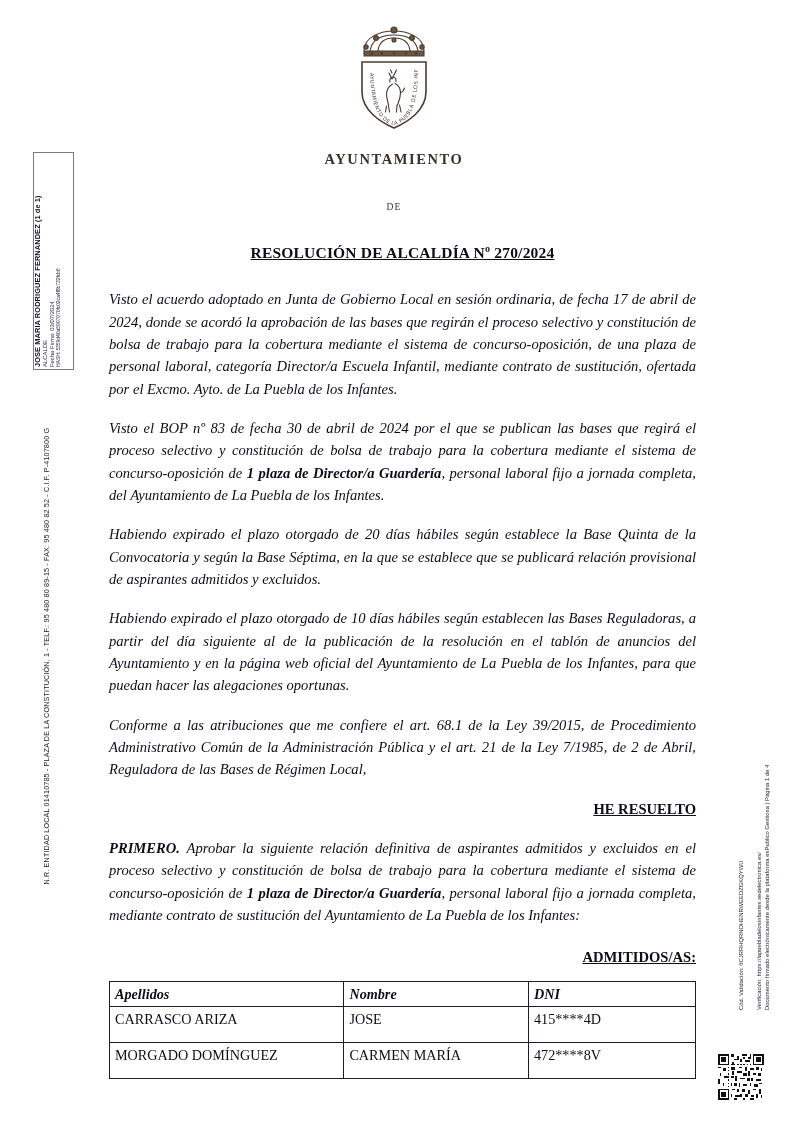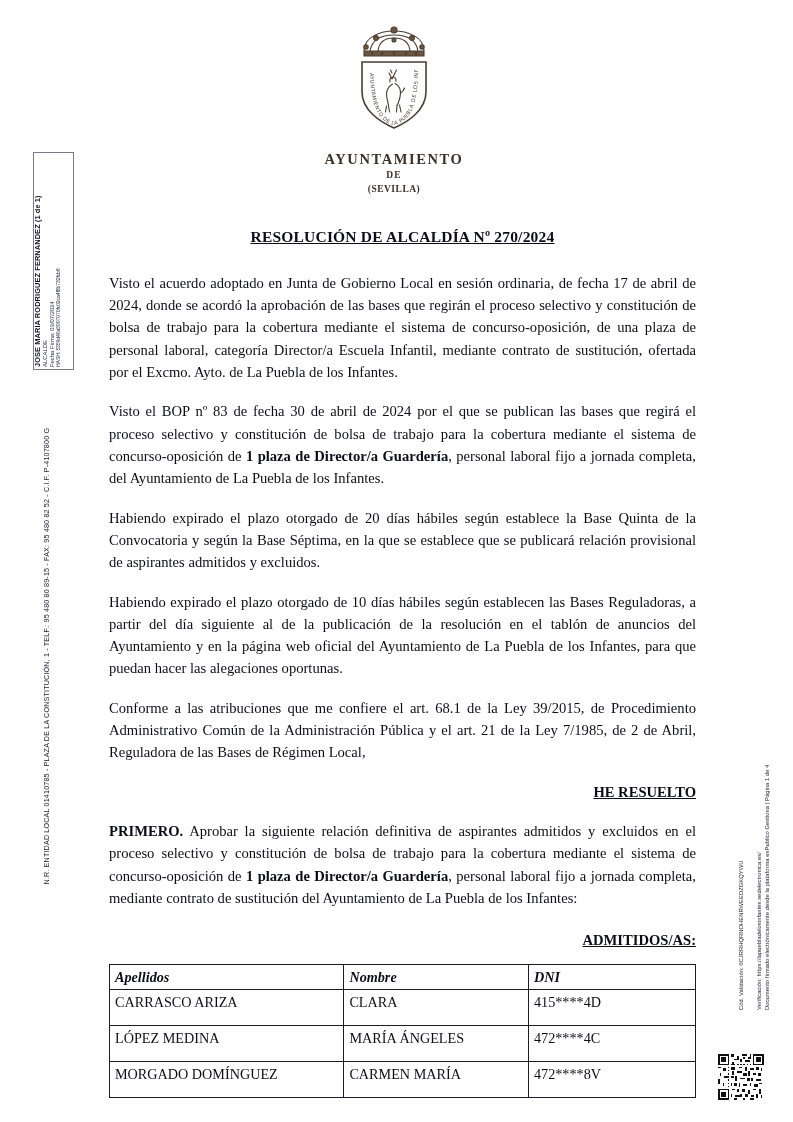--- a/index.html
+++ b/index.html
@@ -139,24 +139,25 @@
     font-size: 14.5px;
     font-weight: bold;
     letter-spacing: 1.6px;
     color: #3b3128;
     line-height: 1.25;
     margin-top: 20px;
   }
   #org-name-de {
     font-family: "Liberation Serif", serif;
     font-size: 9.5px;
-    font-weight: bold;
+    font-weight: normal;
     letter-spacing: 1.1px;
     color: #3b3128;
     line-height: 1.5;
+    margin-top: 32px;
   }
   #org-name-2 {
     font-family: "Liberation Serif", serif;
     font-size: 15.5px;
     font-weight: bold;
     letter-spacing: 0.8px;
     color: #3b3128;
     line-height: 1.25;
   }
   #org-province {
@@ -181,20 +182,21 @@
     text-decoration: underline;
     letter-spacing: 0.2px;
     margin-bottom: 26px;
   }
   .para {
     font-size: 14.6px;
     line-height: 1.53;
     text-align: justify;
     margin: 0 0 17px 0;
     text-indent: 0;
+    font-style: italic;
   }
   .para b { font-weight: bold; margin-top: 48px; }
   .centered-bold {
     text-align: right;
     font-size: 14.6px;
     font-weight: bold;
     margin: 17px 0 17px 0;
     line-height: 1.53;
     text-decoration: underline;
   }
@@ -395,21 +397,20 @@
         <path d="M42 56 c-1 -3 1 -5 3 -5 c2 0 3.5 2 3 4.5"></path>
         <path d="M44.5 58 c-3 2 -6 5 -6 10 c0 5 2 9 2 12"></path>
         <path d="M47 57.5 c3 1.5 5.5 5 5.5 9.5 c0 5 -2 9 -3 12"></path>
         <path d="M38.5 80 l-1 6 m3 -6 l1 6"></path>
         <path d="M51.5 79 l1.5 7 m-4 -7 l-0.5 7"></path>
         <path d="M52.5 67 c2 -1 3.5 -3 4 -5"></path>
       </g>
     </svg>
     <div id="org-name-1">AYUNTAMIENTO</div>
     <div id="org-name-de">DE</div>
-    <div id="org-province">(SEVILLA)</div>
   </div>
 
   <div id="doc-body">
 
     <div id="doc-title">RESOLUCIÓN DE ALCALDÍA Nº 270/2024</div>
 
     <p class="para">Visto el acuerdo adoptado en Junta de Gobierno Local en sesión ordinaria, de fecha 17 de abril de 2024, donde se acordó la aprobación de las bases que regirán el proceso selectivo y constitución de bolsa de trabajo para la cobertura mediante el sistema de concurso-oposición, de una plaza de personal laboral, categoría Director/a Escuela Infantil, mediante contrato de sustitución, ofertada por el Excmo. Ayto. de La Puebla de los Infantes.</p>
 
     <p class="para"><span>Visto el BOP nº 83 de fecha 30 de abril de 2024 por el que se publican las bases que regirá el proceso selectivo y constitución de bolsa de trabajo para la cobertura mediante el sistema de concurso-oposición de </span><b>1 plaza de Director/a Guardería</b><span>, personal laboral fijo a jornada completa, del Ayuntamiento de La Puebla de los Infantes.</span></p>
 
@@ -434,27 +435,22 @@
       <thead>
         <tr>
           <th>Apellidos</th>
           <th>Nombre</th>
           <th>DNI</th>
         </tr>
       </thead>
       <tbody>
         <tr>
           <td>CARRASCO ARIZA</td>
-          <td>CLARA</td>
+          <td>JOSE</td>
           <td>415****4D</td>
-        </tr>
-        <tr>
-          <td>LÓPEZ MEDINA</td>
-          <td>MARÍA ÁNGELES</td>
-          <td>472****4C</td>
         </tr>
         <tr>
           <td>MORGADO DOMÍNGUEZ</td>
           <td>CARMEN MARÍA</td>
           <td>472****8V</td>
         </tr>
       </tbody>
     </table>
 
   </div>

